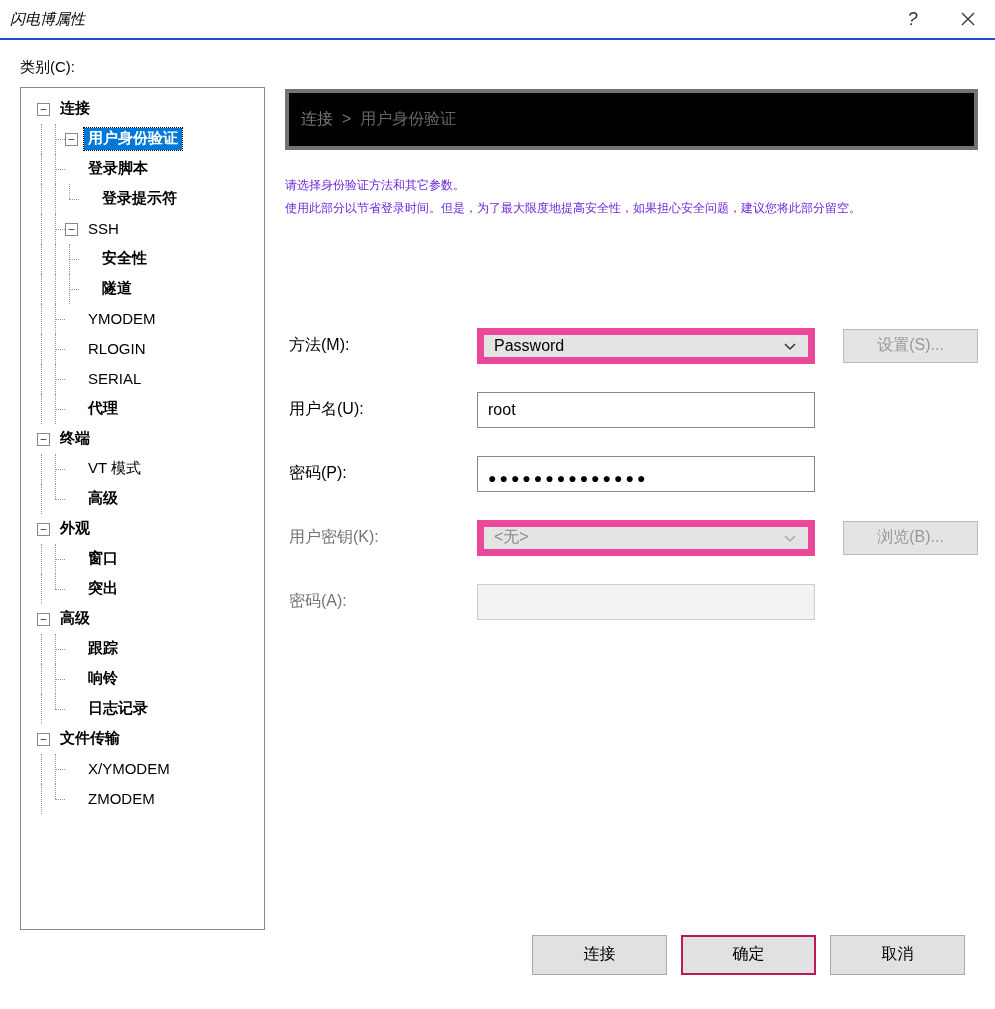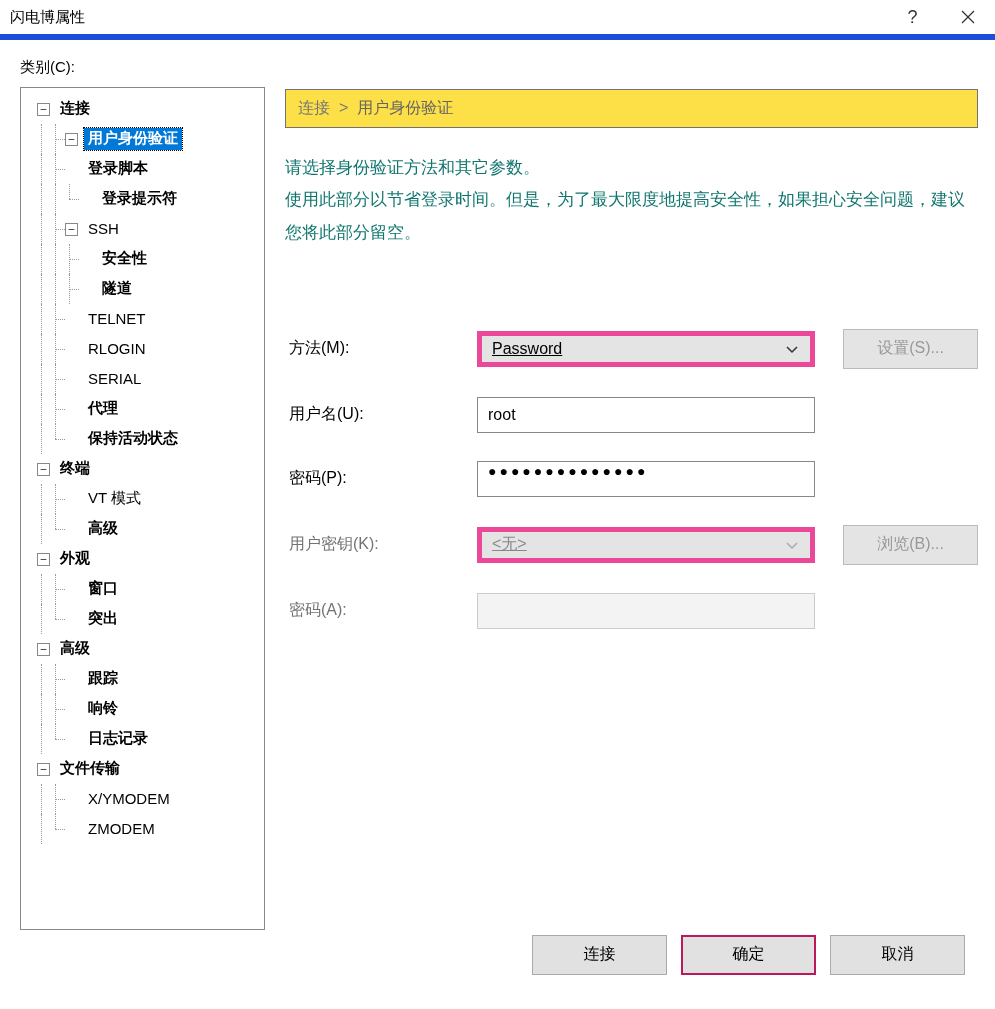--- a/index.html
+++ b/index.html
@@ -15,21 +15,22 @@
     height: 1009px;
     display: flex;
     flex-direction: column;
     background: #fff;
   }
   .titlebar {
     height: 40px;
     display: flex;
     align-items: center;
     padding: 0 0 0 10px;
-    border-bottom: 6px solid #1d4ed8;
+    border-bottom: 2px solid #1d4ed8;
+    font-style: italic;
   }
   .titlebar-title {
     flex: 1;
     font-size: 15px;
   }
   .titlebar-controls {
     display: flex;
   }
   .titlebar-btn {
     width: 55px;
@@ -138,29 +139,29 @@
   .dotted-blank { width: 14px; flex: 0 0 14px; }
 
   .right-panel {
     flex: 1;
     display: flex;
     flex-direction: column;
     padding-top: 2px;
     padding-right: 2px;
   }
   .breadcrumb {
-    background: #fde047;
-    border: 1px solid #737373;
-    padding: 8px 12px;
+    background: #000000;
+    border: 4px solid #737373;
+    padding: 16px 12px;
     color: #777;
     font-size: 16px;
     margin-bottom: 24px;
   }
   .breadcrumb .current { color: #666; font-weight: 500;}
-  .desc-lines { font-size: 17px; color: #0f766e; line-height: 1.9; margin-bottom: 80px; }
+  .desc-lines { font-size: 12px; color: #6d28d9; line-height: 1.9; margin-bottom: 108px; }
 
   .form-row {
     display: flex;
     align-items: center;
     margin-bottom: 28px;
     gap: 12px;
   }
   .form-label {
     width: 180px;
     font-size: 16px;
@@ -173,49 +174,48 @@
   }
   .form-btn-wrap {
     flex: 1;
     display: flex;
     justify-content: flex-end;
   }
   input[type=text], input[type=password], .fake-input {
     width: 100%;
     height: 36px;
     border: 1px solid #888;
-    padding: 0 10px;
+    padding: 12px 10px;
     font-size: 16px;
     font-family: inherit;
     outline: none;
     background: #fff;
   }
   .fake-select {
     width: 100%;
     height: 36px;
-    border: 5px solid #ec4899;
+    border: 7px solid #ec4899;
     background: #e4e4e4;
     display: flex;
     align-items: center;
     padding: 0 10px;
     font-size: 16px;
     position: relative;
-    text-decoration: underline;
   }
   .fake-select .caret {
     position: absolute;
     right: 12px;
     top: 50%;
     transform: translateY(-50%);
   }
   .fake-select.disabled { color: #888; }
   .fake-input.disabled { background: #f3f3f3; border-color: #bbb; }
   .side-btn {
     width: 135px;
-    height: 40px;
+    height: 34px;
     border: 1px solid #bbb;
     background: #e4e4e4;
     font-size: 16px;
     color: #999;
     display: flex;
     align-items: center;
     justify-content: center;
   }
   .pw-dots {
     letter-spacing: 3px;
@@ -327,21 +327,21 @@
             <span class="tree-toggle-placeholder"></span>
             <span class="tree-label bold">隧道</span>
           </div>
 
 
           <div class="tree-node">
             <span class="dotted-blank"></span>
             <span class="dotted-vert"></span>
             <span class="dotted-leader"></span>
             <span class="tree-toggle-placeholder"></span>
-            <span class="tree-label">TELNET</span>
+            <span class="tree-label">YMODEM</span>
           </div>
           <div class="tree-node">
             <span class="dotted-blank"></span>
             <span class="dotted-vert"></span>
             <span class="dotted-leader"></span>
             <span class="tree-toggle-placeholder"></span>
             <span class="tree-label">RLOGIN</span>
           </div>
           <div class="tree-node">
             <span class="dotted-blank"></span>
@@ -349,27 +349,20 @@
             <span class="dotted-leader"></span>
             <span class="tree-toggle-placeholder"></span>
             <span class="tree-label">SERIAL</span>
           </div>
           <div class="tree-node">
             <span class="dotted-blank"></span>
             <span class="dotted-vert"></span>
             <span class="dotted-leader"></span>
             <span class="tree-toggle-placeholder"></span>
             <span class="tree-label bold">代理</span>
-          </div>
-          <div class="tree-node">
-            <span class="dotted-blank"></span>
-            <span class="dotted-vert"></span>
-            <span class="dotted-leader last"></span>
-            <span class="tree-toggle-placeholder"></span>
-            <span class="tree-label bold">保持活动状态</span>
           </div>
 
           <div class="tree-node">
             <span class="dotted-blank"></span>
             <span class="tree-toggle">−</span>
             <span class="tree-label bold">终端</span>
           </div>
           <div class="tree-node">
             <span class="dotted-blank"></span>
             <span class="dotted-vert"></span>

